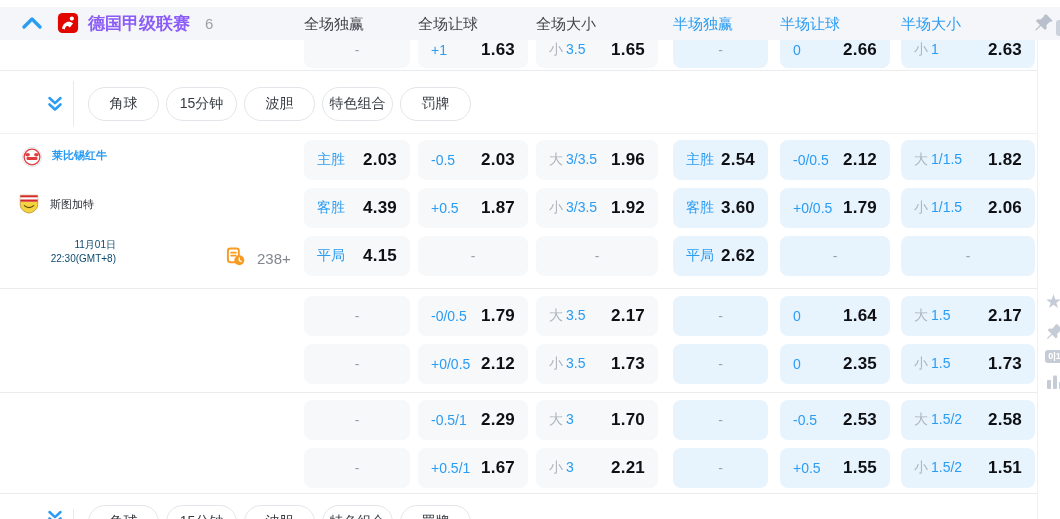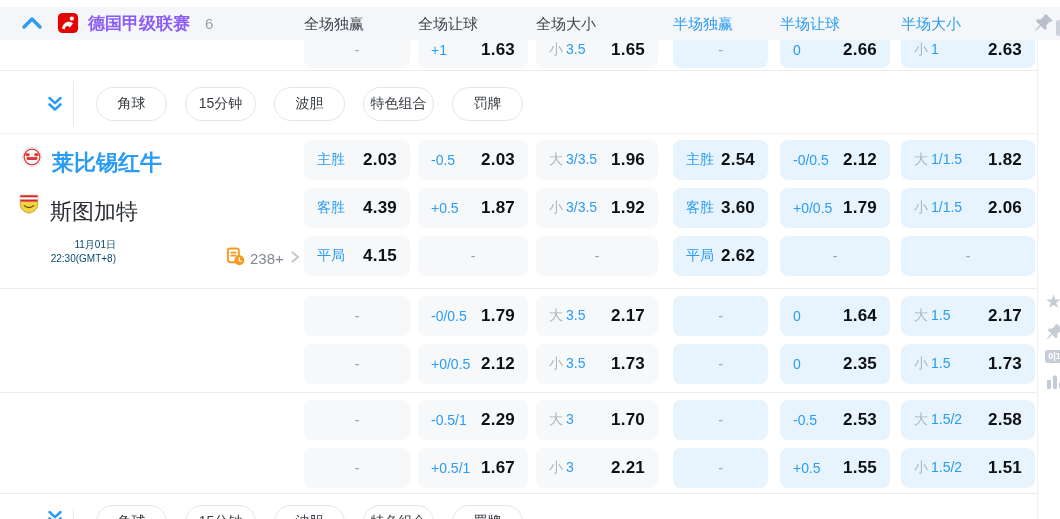--- a/index.html
+++ b/index.html
@@ -31,33 +31,33 @@
   .cell.dash span{color:#9aa3ad;font-size:14px;}
   .lab{color:#2b9cf3;font-size:14px;white-space:nowrap;}
   .pre{color:#aeb4bd;margin-right:3px;}
   .odds{color:#0e1013;font-weight:700;font-size:17px;letter-spacing:.2px;}
   
   .hline{position:absolute;left:0;width:1037px;height:1px;background:#e9ebee;}
   .vline-right{position:absolute;left:1037px;top:40px;width:1px;height:479px;background:#eef0f3;}
   
   .expand-btn{position:absolute;width:22px;height:22px;background:none;border:none;padding:0;cursor:pointer;}
   .pills-divider{position:absolute;left:73px;width:1px;background:#e7e9ed;}
-  .pills{position:absolute;left:96px;display:flex;gap:18px;}
+  .pills{position:absolute;left:88px;display:flex;gap:7px;}
   .pill{box-sizing:border-box;width:71px;height:34px;border:1px solid #e2e6ea;border-radius:17px;background:#fff;
         font-family:inherit;font-size:14px;color:#353a40;display:flex;align-items:center;justify-content:center;
         padding:0;cursor:pointer;white-space:nowrap;}
   
-  .team-name{position:absolute;font-size:22px;white-space:nowrap;}
+  .team-name{position:absolute;font-size:11px;white-space:nowrap;}
   .home-name{left:52px;top:148px;color:#2b9cf3;font-weight:700;}
   .away-name{left:50px;top:197px;color:#2b2e33;}
   .team-logo{position:absolute;width:22px;height:22px;}
   .home-logo{left:21px;top:146px;}
   .away-logo{left:18px;top:193px;}
   .match-time{position:absolute;left:0;top:238px;width:116px;text-align:right;font-size:10px;color:#0c4a6e;line-height:1.4;}
-  .more-markets{position:absolute;left:226px;top:247px;height:22px;display:flex;align-items:center;gap:5px;
+  .more-markets{position:absolute;left:226px;top:247px;height:22px;display:flex;align-items:center;gap:12px;
         background:none;border:none;padding:0;cursor:pointer;font-family:inherit;}
   .more-count{font-size:15px;color:#82878f;}
   
   .rail-icon{position:absolute;left:1045px;width:22px;background:none;border:none;padding:0;cursor:pointer;text-align:left;}
   .rail-star{top:292px;font-size:19px;color:#c6ccd6;line-height:1;}
   .rail-pin{top:322px;height:20px;}
   .rail-badge{top:350px;width:19px;height:13px;background:#c6ccd6;border-radius:3px;color:#fff;
         font-size:9px;font-weight:700;line-height:13px;text-align:center;}
   .rail-bars{top:371px;height:20px;}
 </style>

